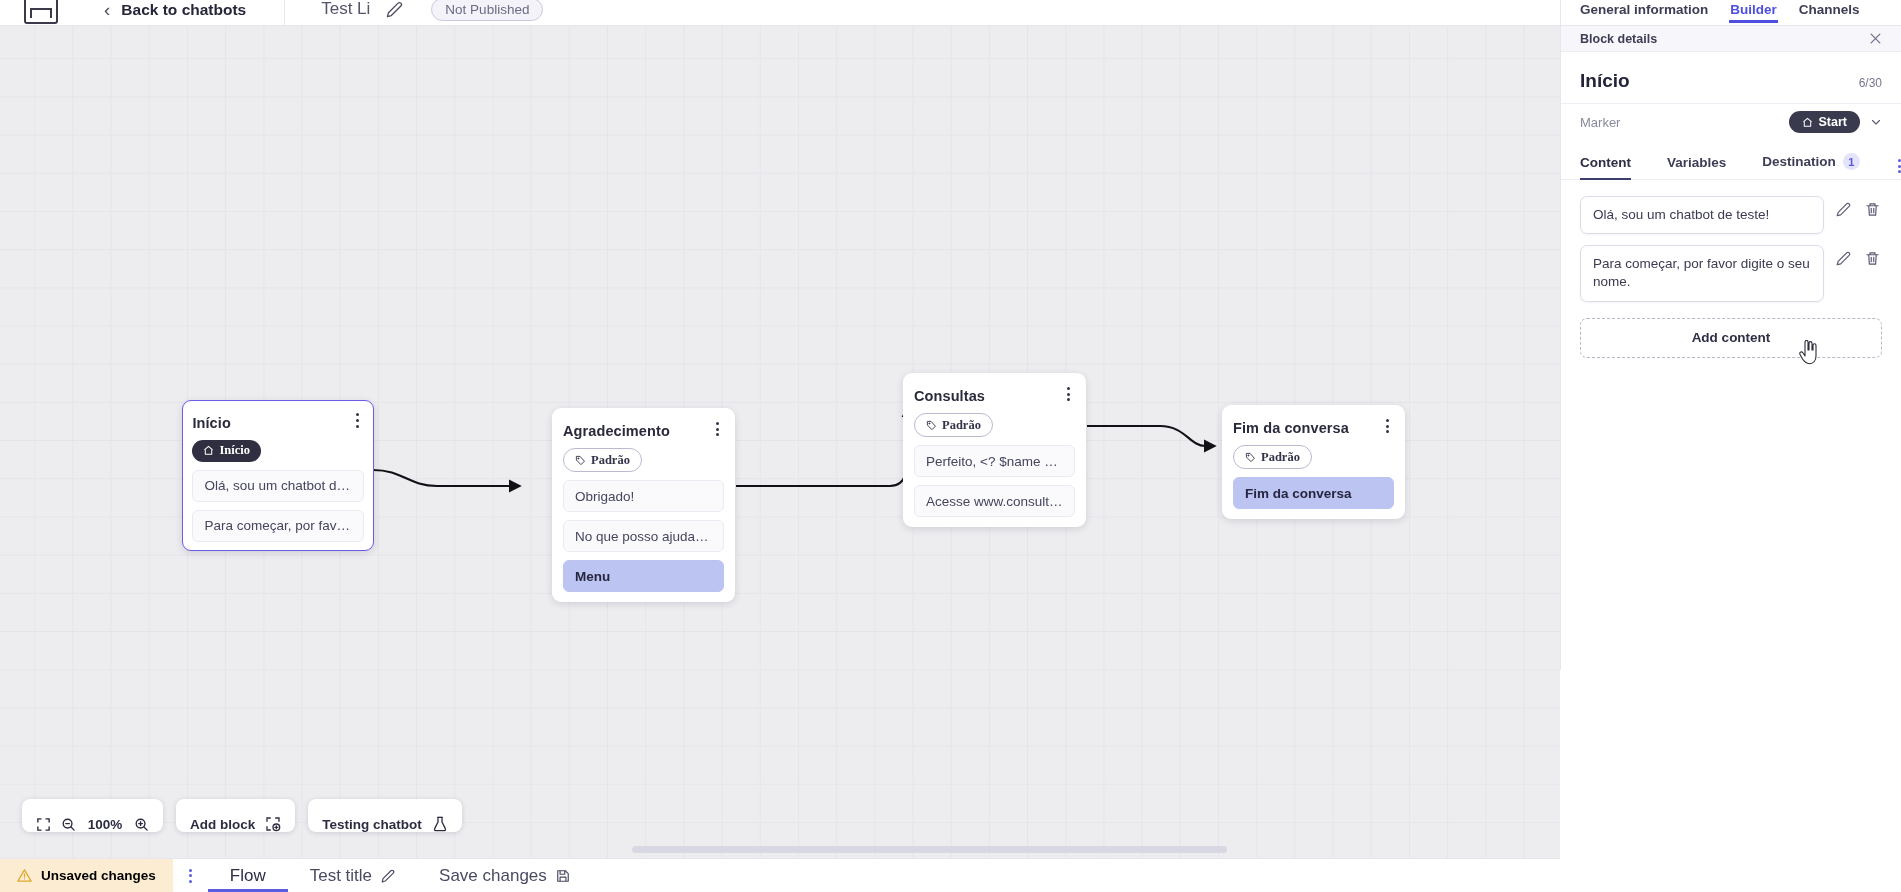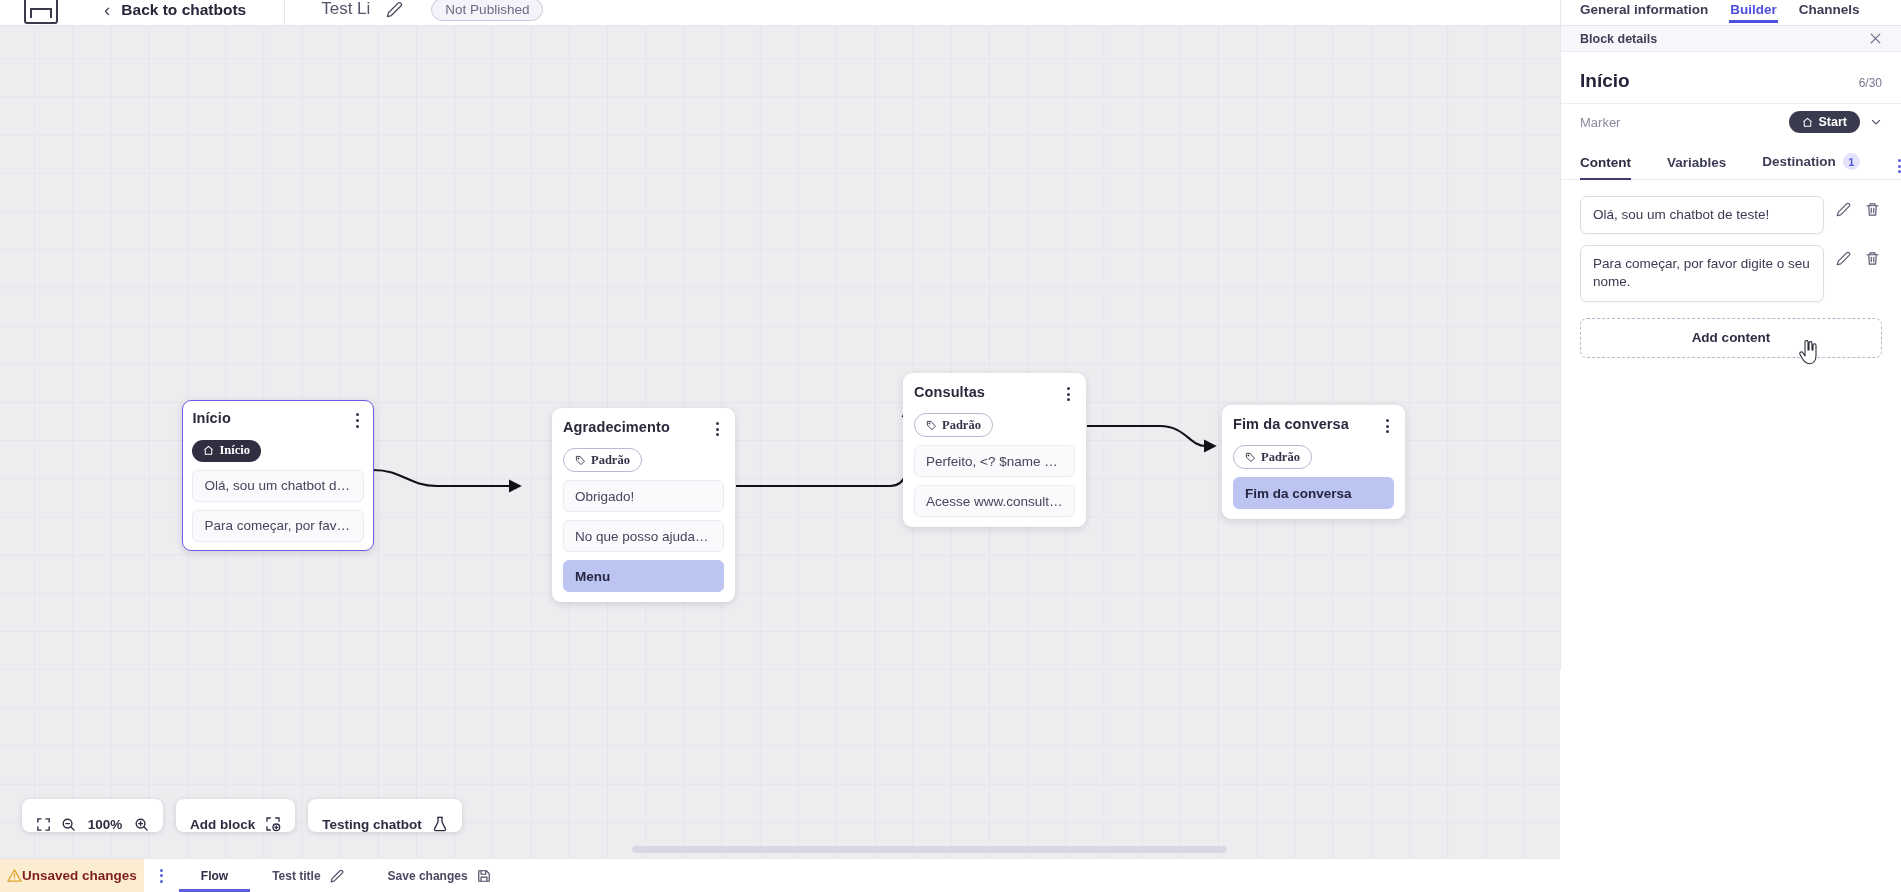--- a/index.html
+++ b/index.html
@@ -70,21 +70,21 @@
 
   
   .block {
     position: absolute;
     background: #ffffff;
     border-radius: 9px;
     box-shadow: 0 2px 7px rgba(40,40,70,.15);
     padding: 11px 11px 10px 11px;
   }
   .block.selected { border: 1.6px solid #6b5ce7; padding: 9.4px 9.4px 8.4px 9.4px; }
-  .block-head { display: flex; align-items: flex-start; justify-content: space-between; }
+  .block-head { display: flex; align-items: flex-end; justify-content: space-between; }
   .block-title { font-size: 14.5px; font-weight: bold; color: #2a2a3d; letter-spacing: .1px; }
   .kebab { display:flex; flex-direction:column; gap:2.6px; padding: 3px 5px; cursor:pointer; }
   .kebab i { width: 3px; height: 3px; border-radius: 50%; background: #33334a; display:block; }
   .tag {
     display: inline-flex; align-items: center; gap: 5px;
     margin-top: 9px; border-radius: 20px;
     padding: 3.5px 11px; font-size: 12.5px; font-weight: bold; font-family: Liberation Serif, serif;
   }
   .tag-start { background: #2f2f41; color: #ffffff; }
   .tag-padrao { background: #ffffff; color: #33334a; border: 1px solid #b9b9cf; }
@@ -115,28 +115,28 @@
     background: #d8d8e2; border-radius: 4px;
   }
 
   
   .statusbar {
     position: absolute; bottom: 0; left: 0; width: 1560px; height: 34px;
     background: #ffffff; border-top: 1px solid #e6e6ee;
     display: flex; align-items: stretch;
   }
   .unsaved {
-    background: #fcecd2; display: flex; align-items: center; 
-    padding: 0 7px; font-size: 13.5px; font-weight: bold; color: #7f1d1d;
+    background: #fcecd2; display: flex; align-items: center; gap: 9px;
+    padding: 0 17px; font-size: 13.5px; font-weight: bold; color: #000000;
   }
   .sb-kebab { display:flex; flex-direction:column; gap:2.5px; justify-content:center; padding: 0 16px; cursor:pointer; }
   .sb-kebab i { width:3px; height:3px; border-radius:50%; background:#5c5ce0; }
   .sb-tab {
     display:flex; align-items:center; gap: 9px; padding: 0 22px;
-    font-size: 12px; font-weight: bold; color: #4a4a63; cursor: pointer;
+    font-size: 17px; font-weight: normal; color: #4a4a63; cursor: pointer;
     position: relative;
   }
   .sb-tab.active { color: #2e2e46; }
   .sb-tab.active:after {
     content:""; position:absolute; left:0; right:0; bottom:0; height:3px; background:#5c5ce0;
   }
 
   
   .panel {
     position: absolute; top: 0; right: 0; width: 341px; height: 670px;

